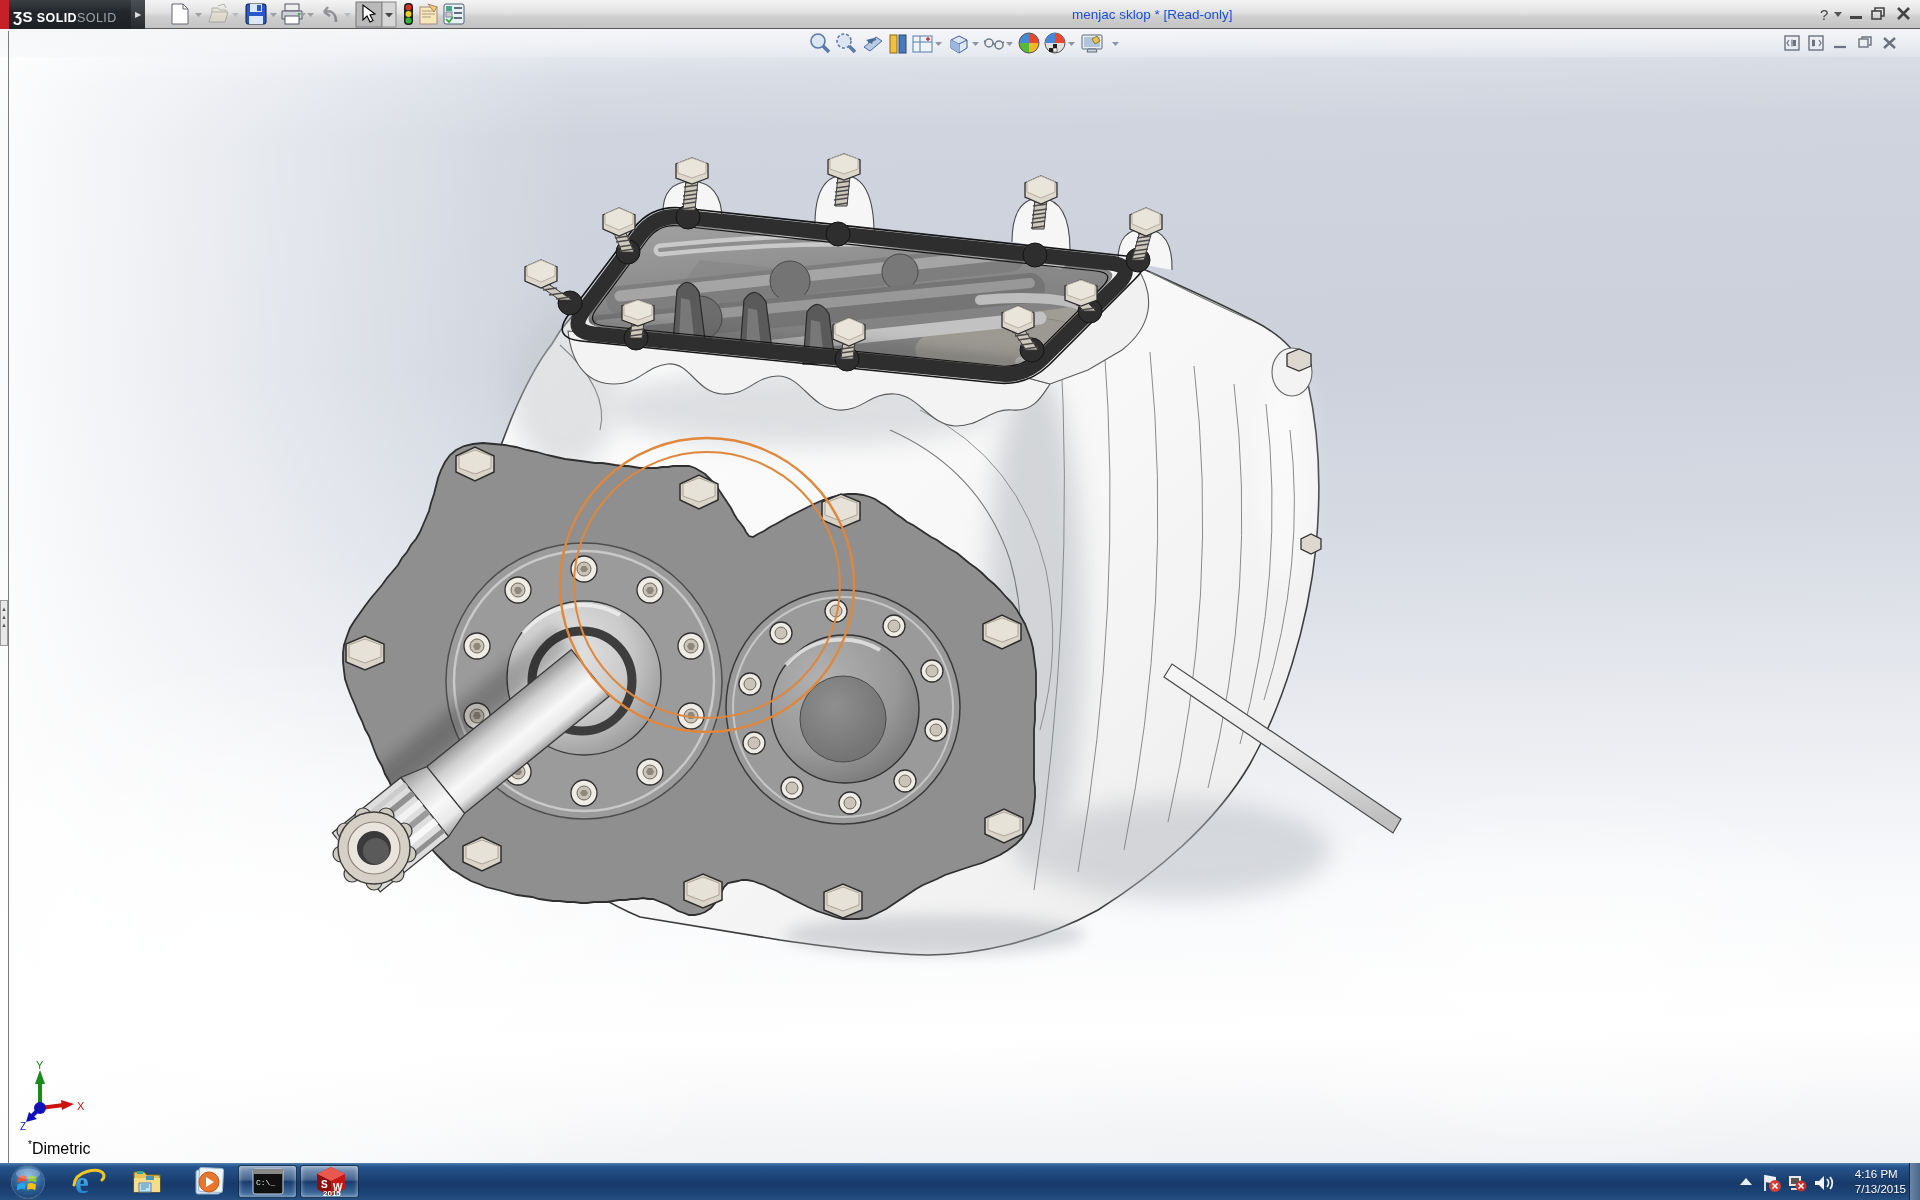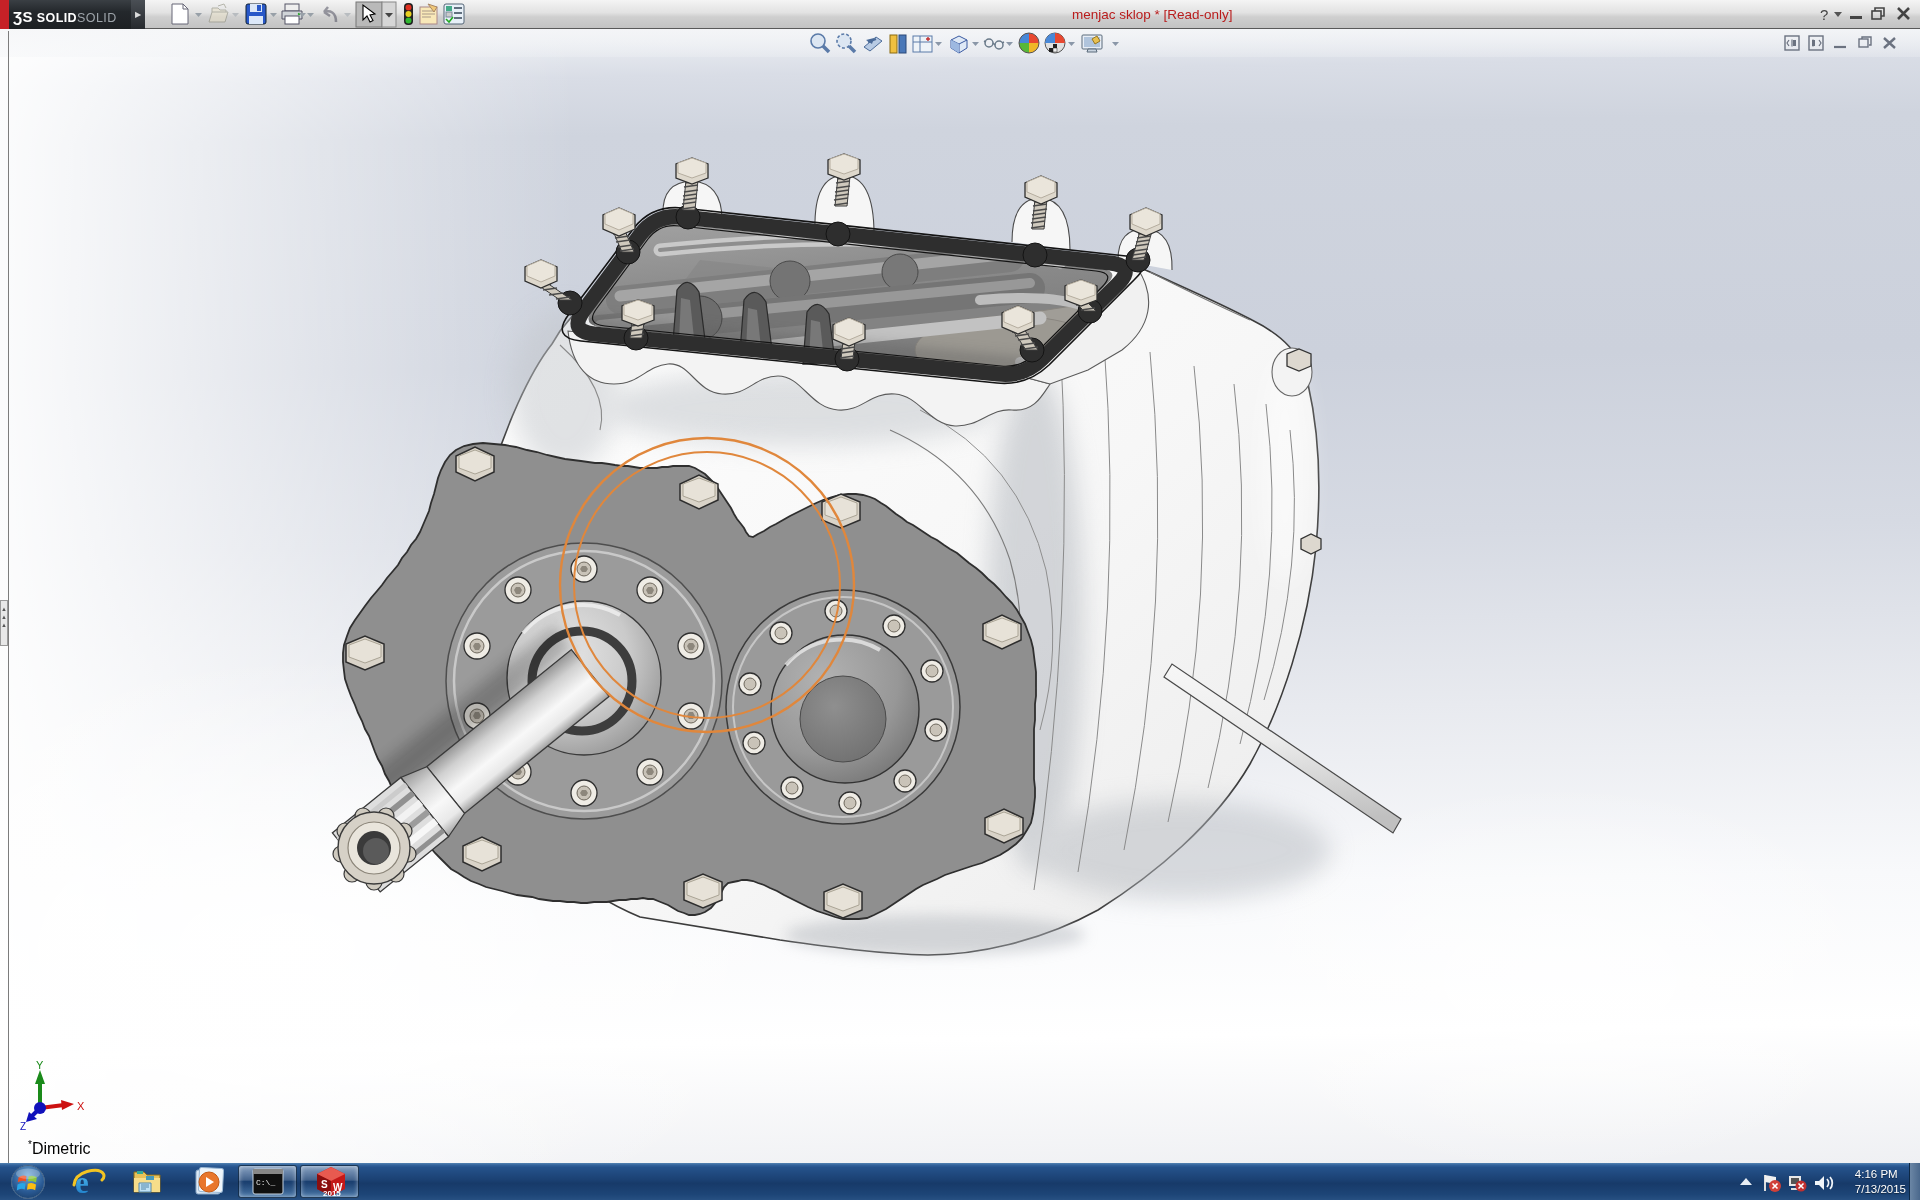--- a/index.html
+++ b/index.html
@@ -8,21 +8,21 @@
 #viewport,#headsup{z-index:1}
 
 #menubar{position:absolute;left:0;top:0;width:1920px;height:29px;
  background:linear-gradient(#f4f4f4,#e2e2e2 45%,#cfcfcf 60%,#c3c3c3);border-bottom:1px solid #595959}
 #logo{position:absolute;left:0;top:0;width:131px;height:29px;background:linear-gradient(#3a3f44,#24282c 40%,#1d2023);color:#fff;overflow:hidden}
 #logo .red{position:absolute;left:0;top:0;width:9px;height:29px;background:#c62127}
 #logo .txt{position:absolute;left:13px;top:8px;font-size:12.5px;font-weight:bold;letter-spacing:.4px;color:#fff}
 #logo .txt i{font-style:normal;font-weight:bold;font-size:15px}
 #logo .txt span{color:#9ea4aa;font-weight:normal}
 #expandbtn{position:absolute;left:131px;top:0;width:14px;height:29px;background:linear-gradient(#4a4f55,#26292d);color:#ddd;font-size:8px;line-height:29px;text-align:center}
-#title{position:absolute;left:1072px;top:0;width:290px;height:22px;line-height:29px;font-size:13.5px;color:#b91c1c;text-align:left}
+#title{position:absolute;left:1072px;top:0;width:290px;height:22px;line-height:29px;font-size:13.5px;color:#1d4ed8;text-align:left}
 
 #taskbar{position:absolute;left:0;top:1163px;width:1920px;height:37px;
  background:linear-gradient(#5483b2 0%,#31619b 6%,#25528b 12%,#1b4173 45%,#173a69 55%,#1d4577 85%,#275082 100%)}
 #clock{position:absolute;right:14px;top:1167px;font-size:11.5px;line-height:15px;color:#fff;text-shadow:0 1px 1px rgba(0,0,0,.5)}
 #showdesk{position:absolute;right:0;top:1163px;width:11px;height:37px;background:linear-gradient(90deg,#6b86a5,#4a688c);border-left:1px solid #0d2845}
 .taskbtn{position:absolute;top:1165px;width:59px;height:33px;border-radius:3px;border:1px solid rgba(12,35,60,.8);
  background:linear-gradient(rgba(255,255,255,.45),rgba(255,255,255,.18) 45%,rgba(30,70,120,.3) 50%,rgba(140,190,235,.4));box-shadow:inset 0 0 5px rgba(255,255,255,.55)}
 
 #viewport{position:absolute;left:0;top:29px;width:1920px;height:1134px;
  background:

